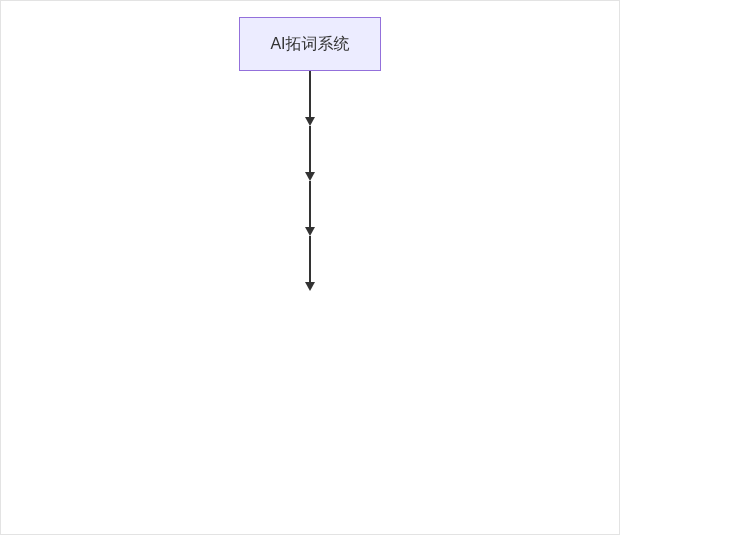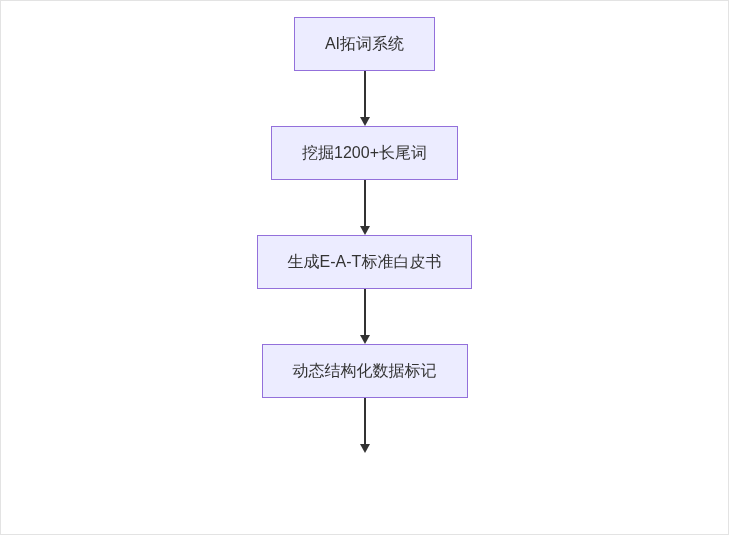--- a/index.html
+++ b/index.html
@@ -8,21 +8,21 @@
     background: #ffffff;
   }
   body {
     width: 729px;
     height: 535px;
     overflow: hidden;
     font-family: "Liberation Sans", "DejaVu Sans", sans-serif;
   }
   .canvas {
     box-sizing: border-box;
-    width: 729px;
+    width: 620px;
     height: 535px;
     border: 1px solid #e3e3e3;
     background: #ffffff;
     display: flex;
     flex-direction: column;
     align-items: center;
     padding-top: 16px;
   }
   .node {
     box-sizing: border-box;
@@ -66,41 +66,32 @@
 
   <div class="node">
     <span>AI拓词系统</span>
   </div>
 
   <div class="edge">
     <div class="line"></div>
     <div class="head"></div>
   </div>
 
-  <div class="node">
-    <span>挖掘1200+长尾词</span>
-  </div>
 
   <div class="edge">
     <div class="line"></div>
     <div class="head"></div>
   </div>
 
-  <div class="node">
-    <span>生成E-A-T标准白皮书</span>
-  </div>
 
   <div class="edge">
     <div class="line"></div>
     <div class="head"></div>
   </div>
 
-  <div class="node">
-    <span>动态结构化数据标记</span>
-  </div>
 
   <div class="edge">
     <div class="line"></div>
     <div class="head"></div>
   </div>
 
 
 </div>
 
 </body></html>

